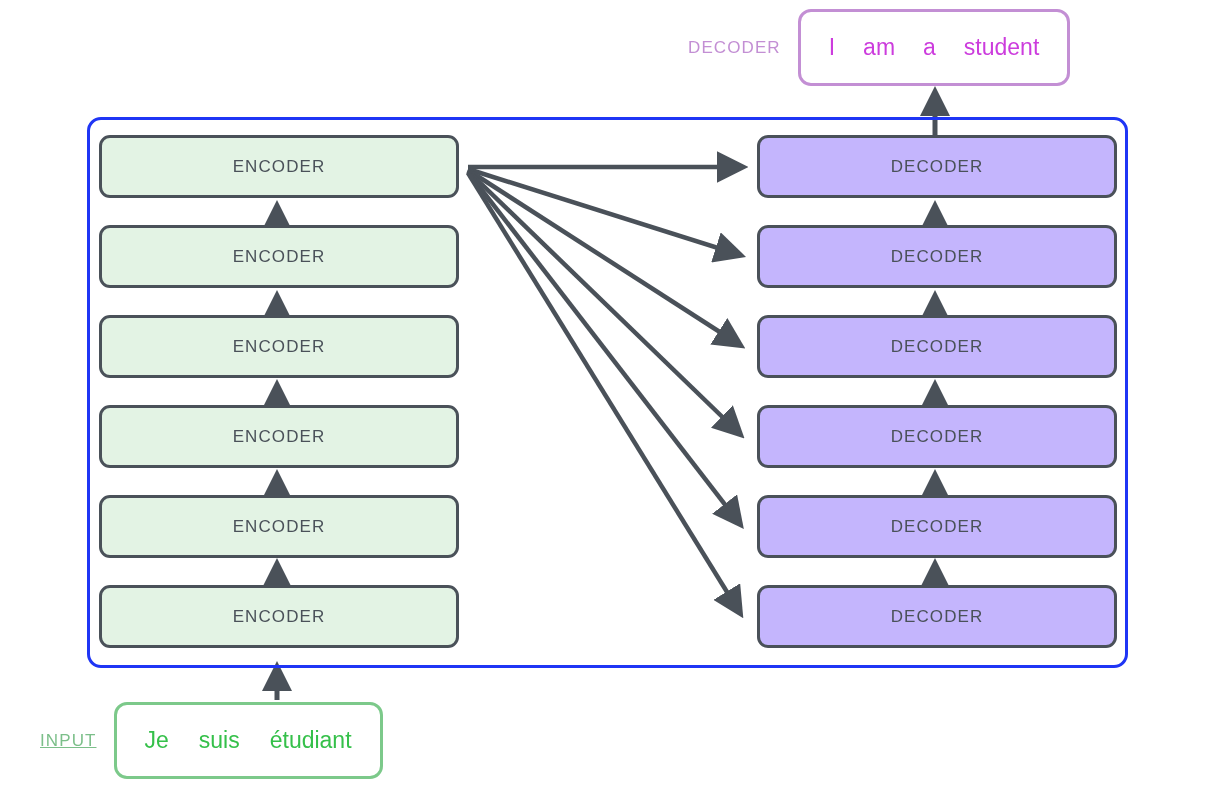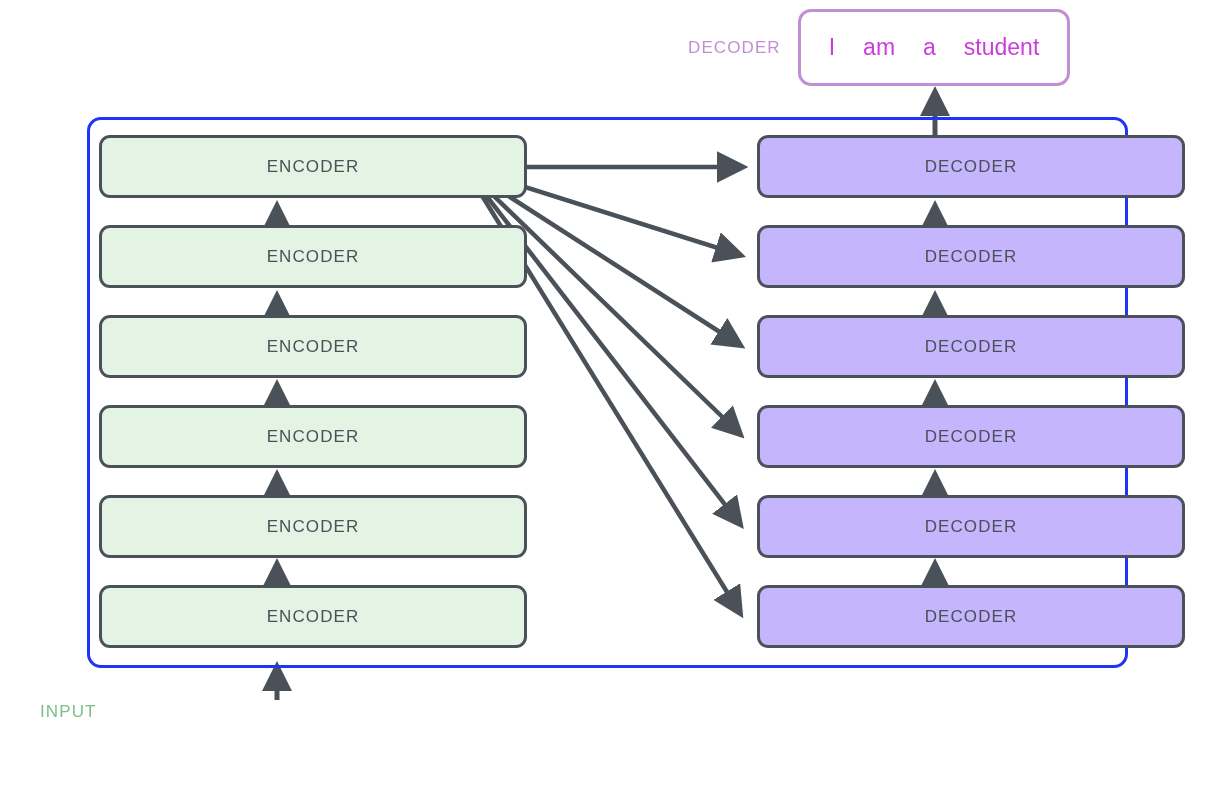--- a/index.html
+++ b/index.html
@@ -47,21 +47,21 @@
   
   .stack {
     position: absolute;
     z-index: 3;
   }
   .stack.encoders { left: 99px; top: 135px; }
   .stack.decoders { left: 757px; top: 135px; }
 
   .block {
     position: relative;
-    width: 428px;
+    width: 360px;
     height: 63px;
     border: 3px solid #4a5159;
     border-radius: 11px;
     box-sizing: border-box;
     display: flex;
     align-items: center;
     justify-content: center;
     margin-bottom: 27px;
     letter-spacing: 1.1px;
     font-size: 17px;
@@ -80,21 +80,21 @@
   }
   .io-row.output { left: 688px; top: 9px; }
   .io-row.input  { left: 40px;  top: 702px; }
 
   .io-label {
     font-size: 17px;
     letter-spacing: 1.1px;
     white-space: nowrap;
   }
   .io-row.output .io-label { color: #c38fd4; margin-right: 17px; }
-  .io-row.input  .io-label { color: #7cbf8a; margin-right: 17px; }
+  .io-row.input  .io-label { color: #7cbf8a; margin-right: 17px; text-decoration: underline; }
 
   .io-box {
     display: flex;
     align-items: center;
     box-sizing: border-box;
     border-radius: 13px;
     background: #ffffff;
     height: 77px;
     padding: 0 22px;
   }
@@ -186,15 +186,20 @@
     <div class="io-box">
       <span class="token">I</span>
       <span class="token">am</span>
       <span class="token">a</span>
       <span class="token">student</span>
     </div>
   </div>
 
   <div class="io-row input">
     <div class="io-label">INPUT</div>
+    <div class="io-box">
+      <span class="token">Je</span>
+      <span class="token">suis</span>
+      <span class="token">étudiant</span>
+    </div>
   </div>
 
 </div>
 
 </body></html>

